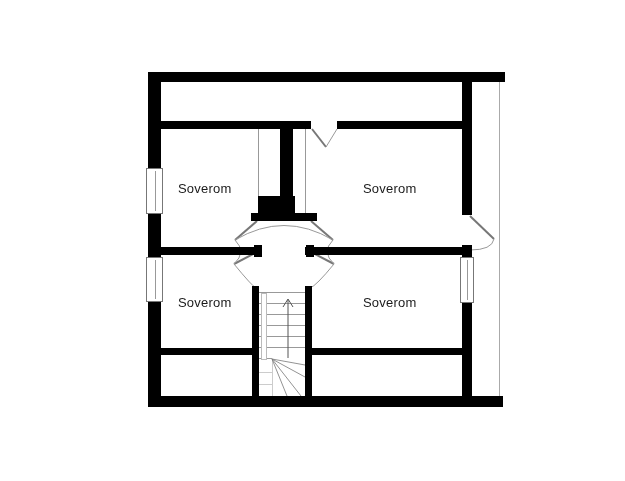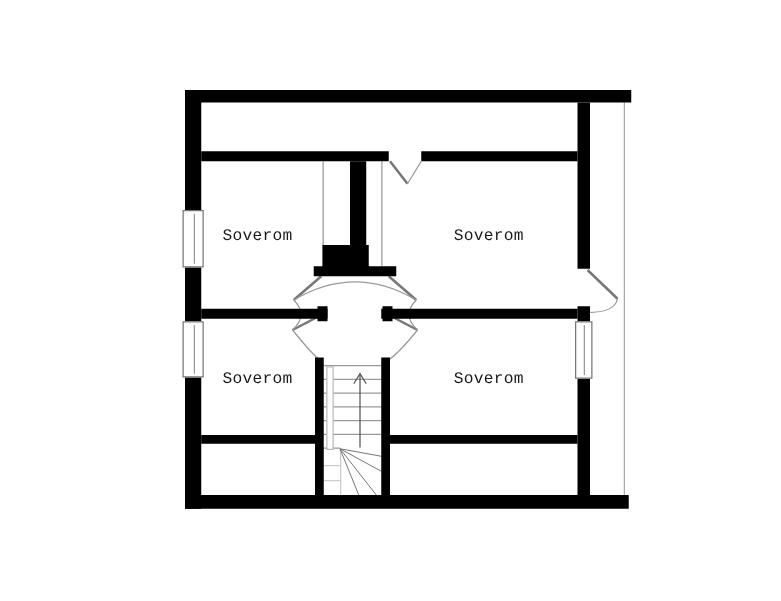--- a/index.html
+++ b/index.html
@@ -1,17 +1,17 @@
 <!DOCTYPE html>
 <html><head>
 <meta charset="utf-8">
 <style>
   html,body{margin:0;padding:0;background:#ffffff;}
   .canvas{position:relative;width:625px;height:474px;background:#ffffff;overflow:hidden;
-          font-family:Liberation Mono, monospace;}
+          font-family:Liberation Sans, sans-serif;}
   .wall{position:absolute;background:#000000;z-index:2;}
   .jamb{position:absolute;background:#000000;z-index:2;}
   .window{position:absolute;background:#ffffff;border:1px solid #777;z-index:3;box-sizing:border-box;}
   .window .mullion{position:absolute;top:2px;bottom:2px;left:50%;width:1px;background:#999;}
   .room-label{position:absolute;font-size:13px;color:#1a1a1a;z-index:4;letter-spacing:0.2px;}
   svg.details{position:absolute;left:0;top:0;z-index:1;}
 </style>
 </head>
 <body>
 

